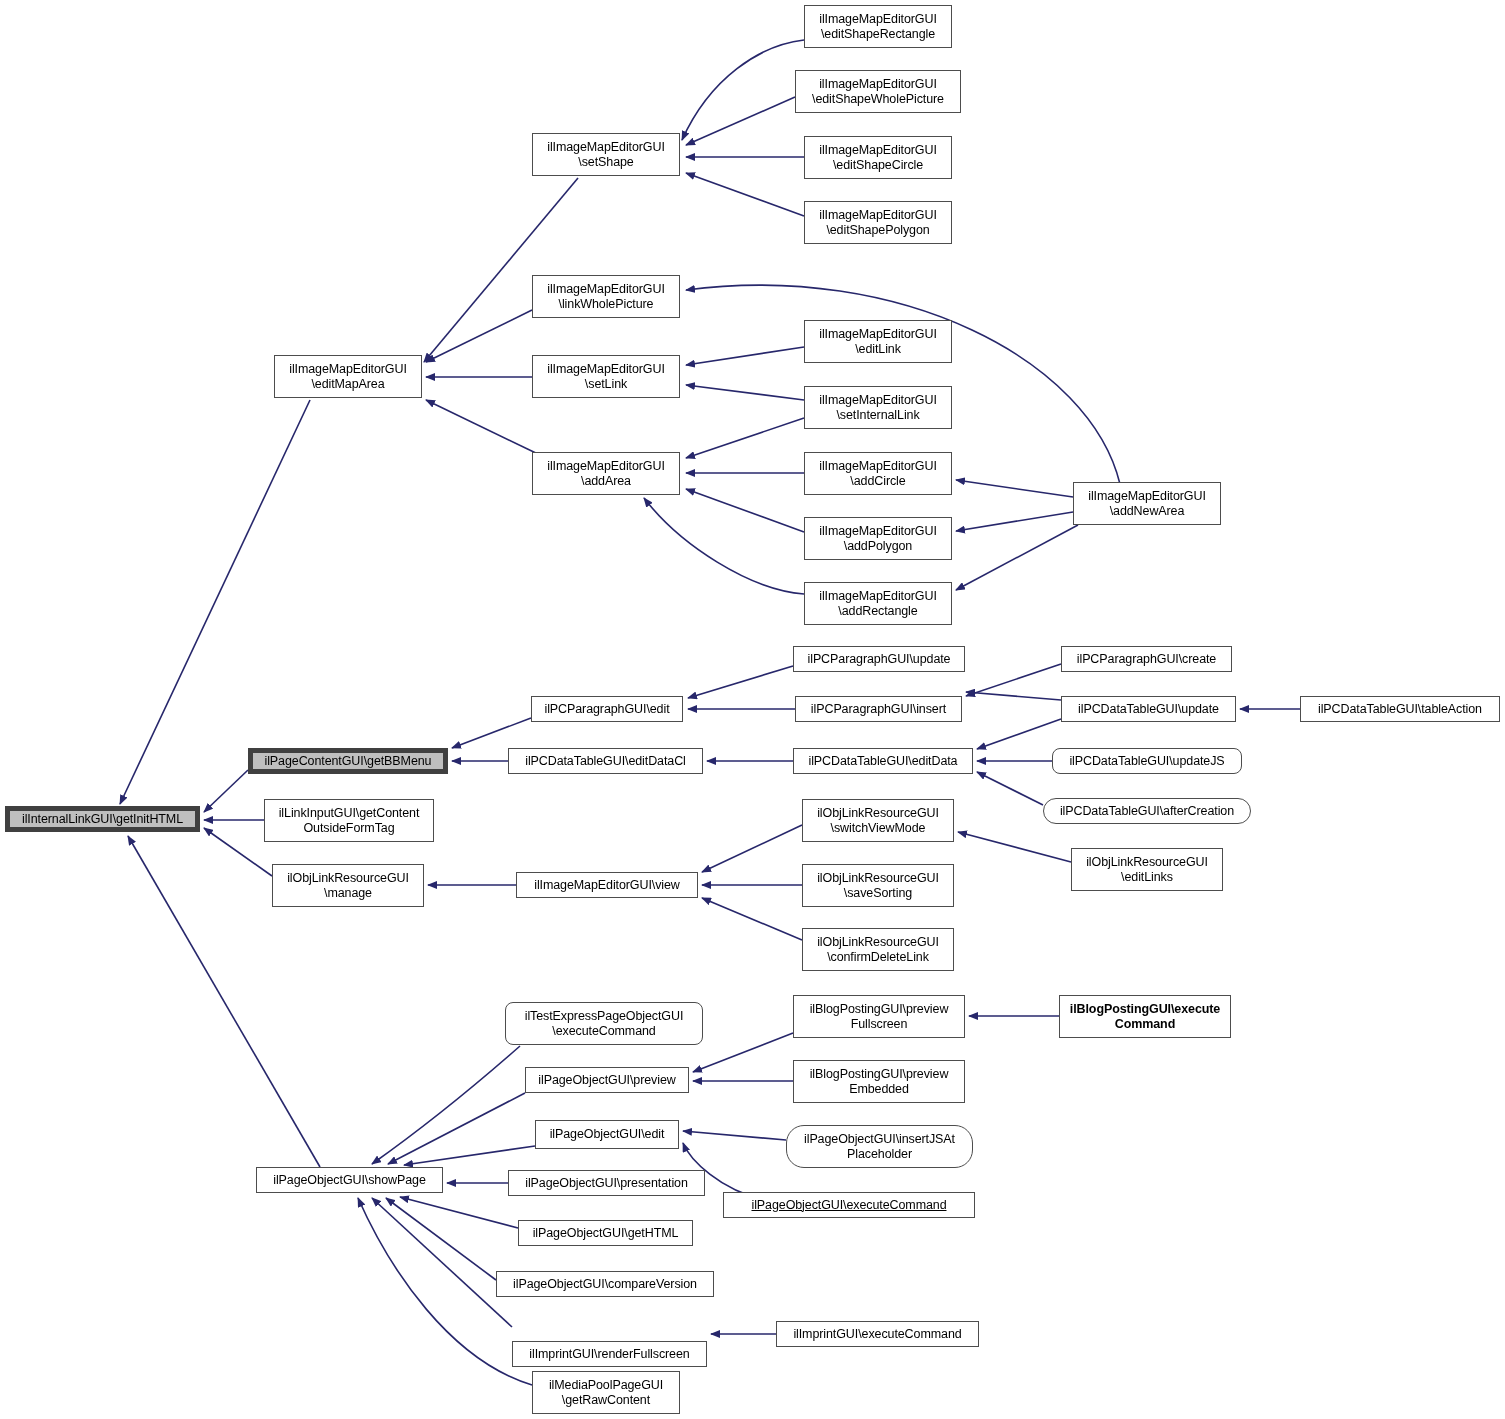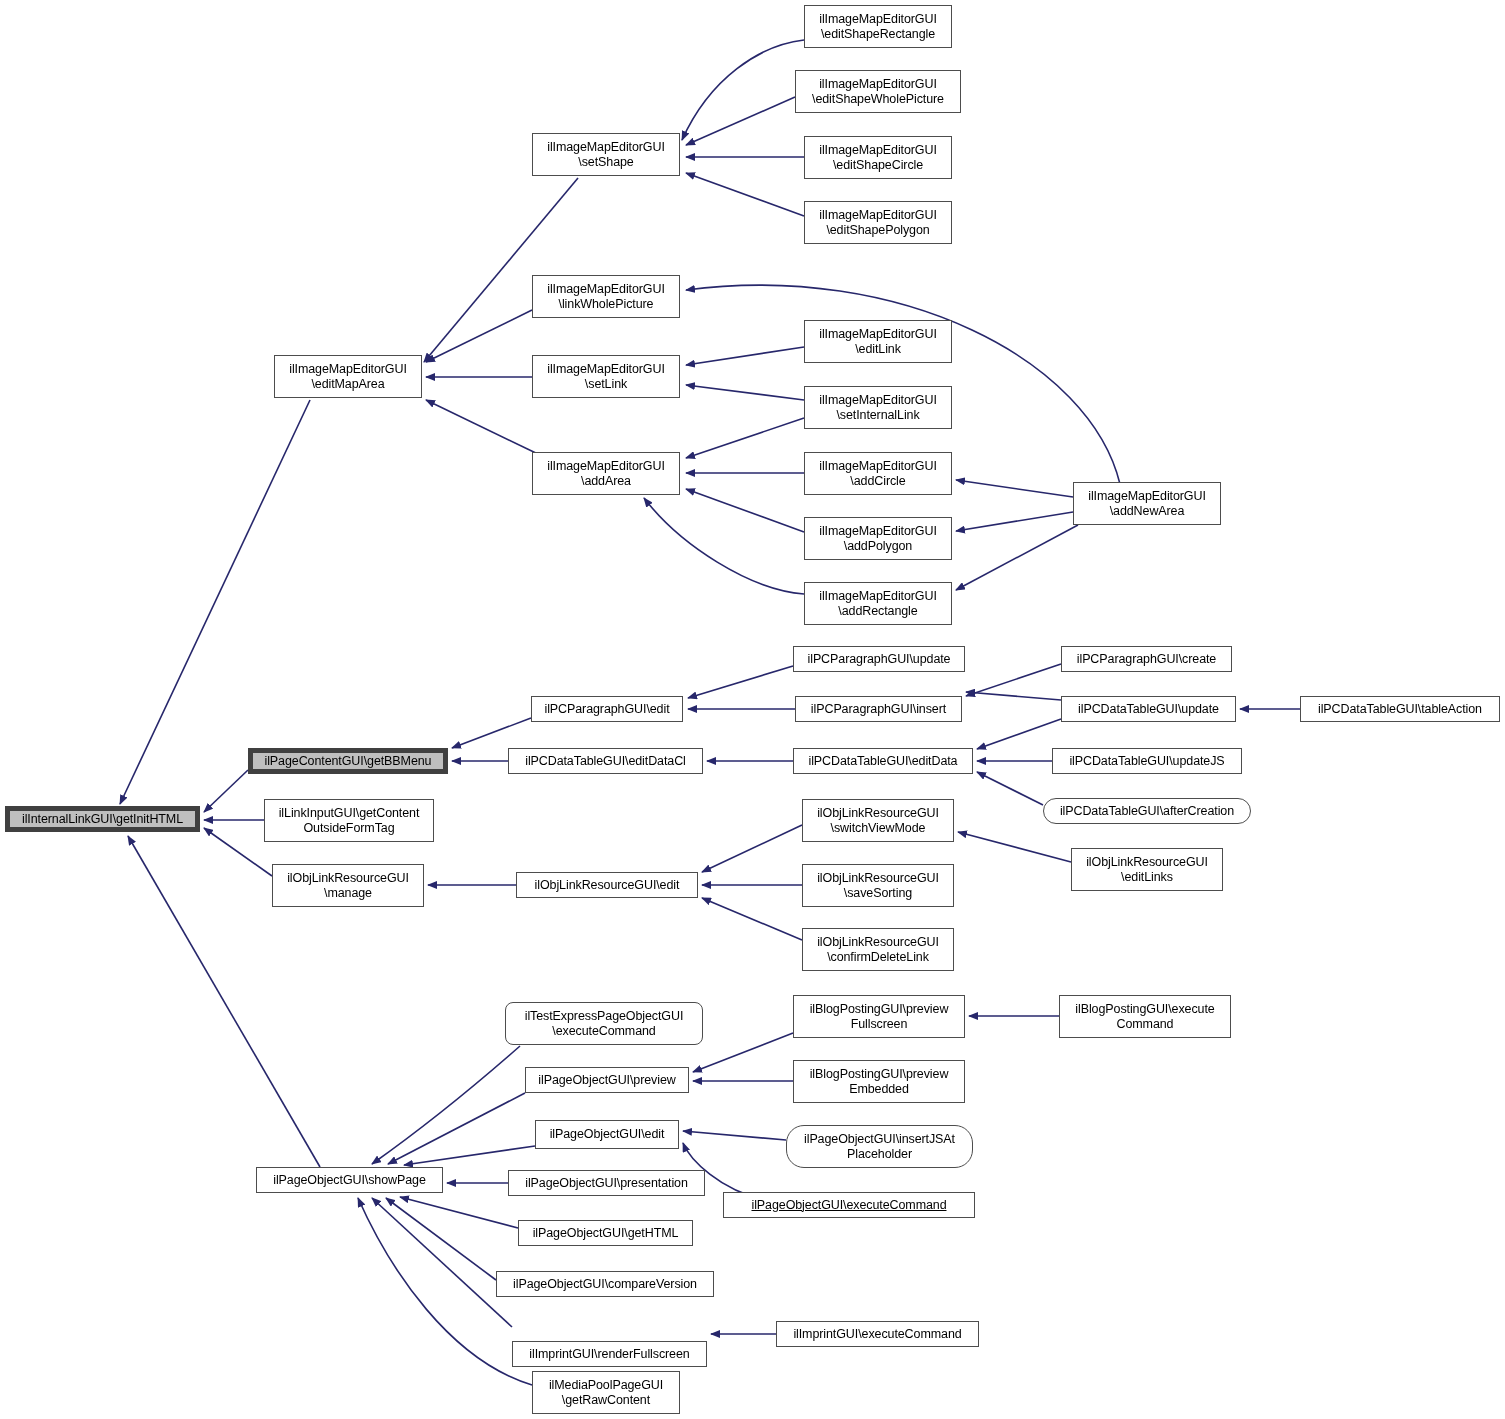--- a/index.html
+++ b/index.html
@@ -142,41 +142,41 @@
 \addNewArea</div>
       <div class="node" style="left: 793px; top: 646px; width: 172px; height: 26px;">ilPCParagraphGUI\update</div>
       <div class="node" style="left: 531px; top: 696px; width: 152px; height: 26px;">ilPCParagraphGUI\edit</div>
       <div class="node" style="left: 795px; top: 696px; width: 167px; height: 26px;">ilPCParagraphGUI\insert</div>
       <div class="node" style="left: 1061px; top: 646px; width: 171px; height: 26px;">ilPCParagraphGUI\create</div>
       <div class="node" style="left: 1061px; top: 696px; width: 175px; height: 26px;">ilPCDataTableGUI\update</div>
       <div class="node" style="left: 1300px; top: 696px; width: 200px; height: 26px;">ilPCDataTableGUI\tableAction</div>
       <div class="node highlight" style="left: 248px; top: 748px; width: 200px; height: 26px;">ilPageContentGUI\getBBMenu</div>
       <div class="node" style="left: 508px; top: 748px; width: 195px; height: 26px;">ilPCDataTableGUI\editDataCl</div>
       <div class="node" style="left: 793px; top: 748px; width: 180px; height: 26px;">ilPCDataTableGUI\editData</div>
-      <div class="node" style="left: 1052px; top: 748px; width: 190px; height: 26px;">ilPCDataTableGUI\updateJS</div>
+      <div class="node" style="left: 1052px; top: 748px; width: 190px; height: 26px; border-radius: 8px;">ilPCDataTableGUI\updateJS</div>
       <div class="node" style="left: 1043px; top: 798px; width: 208px; height: 26px; border-radius: 13px;">ilPCDataTableGUI\afterCreation</div>
       <div class="node highlight" style="left: 5px; top: 806px; width: 195px; height: 26px;">ilInternalLinkGUI\getInitHTML</div>
       <div class="node" style="left: 264px; top: 799px; width: 170px; height: 43px;">ilLinkInputGUI\getContent
 OutsideFormTag</div>
       <div class="node" style="left: 802px; top: 799px; width: 152px; height: 43px;">ilObjLinkResourceGUI
 \switchViewMode</div>
       <div class="node" style="left: 272px; top: 864px; width: 152px; height: 43px;">ilObjLinkResourceGUI
 \manage</div>
-      <div class="node" style="left: 516px; top: 872px; width: 182px; height: 26px;">ilObjLinkResourceGUI\edit</div>
+      <div class="node" style="left: 516px; top: 872px; width: 182px; height: 26px;">ilImageMapEditorGUI\view</div>
       <div class="node" style="left: 802px; top: 864px; width: 152px; height: 43px;">ilObjLinkResourceGUI
 \saveSorting</div>
       <div class="node" style="left: 1071px; top: 848px; width: 152px; height: 43px;">ilObjLinkResourceGUI
 \editLinks</div>
       <div class="node" style="left: 802px; top: 928px; width: 152px; height: 43px;">ilObjLinkResourceGUI
 \confirmDeleteLink</div>
       <div class="node" style="left: 505px; top: 1002px; width: 198px; height: 43px; border-radius: 8px;">ilTestExpressPageObjectGUI
 \executeCommand</div>
       <div class="node" style="left: 793px; top: 995px; width: 172px; height: 43px;">ilBlogPostingGUI\preview
 Fullscreen</div>
-      <div class="node" style="left: 1059px; top: 995px; width: 172px; height: 43px;">ilBlogPostingGUI\execute
+      <div class="node" style="left: 1059px; top: 995px; width: 172px; height: 43px; font-weight: bold;">ilBlogPostingGUI\execute
 Command</div>
       <div class="node" style="left: 525px; top: 1067px; width: 164px; height: 26px;">ilPageObjectGUI\preview</div>
       <div class="node" style="left: 793px; top: 1060px; width: 172px; height: 43px;">ilBlogPostingGUI\preview
 Embedded</div>
       <div class="node" style="left: 535px; top: 1120px; width: 144px; height: 29px;">ilPageObjectGUI\edit</div>
       <div class="node" style="left: 786px; top: 1125px; width: 187px; height: 43px; border-radius: 18px;">ilPageObjectGUI\insertJSAt
 Placeholder</div>
       <div class="node" style="left: 256px; top: 1167px; width: 187px; height: 26px;">ilPageObjectGUI\showPage</div>
       <div class="node" style="left: 508px; top: 1170px; width: 197px; height: 26px;">ilPageObjectGUI\presentation</div>
       <div class="node" style="left: 723px; top: 1192px; width: 252px; height: 26px; text-decoration: underline;">ilPageObjectGUI\executeCommand</div>

